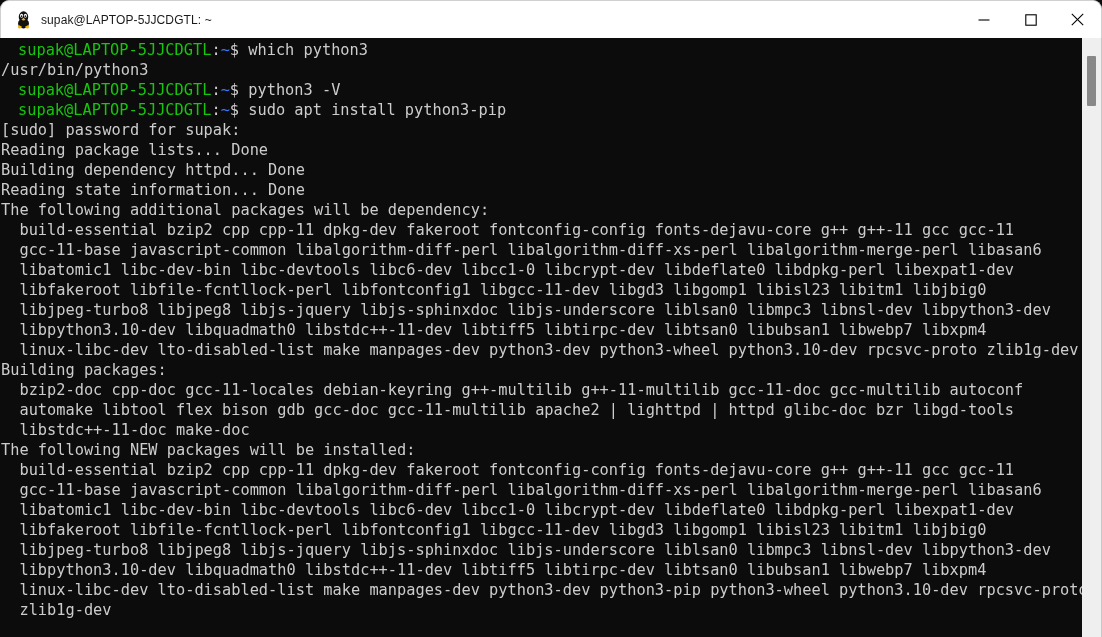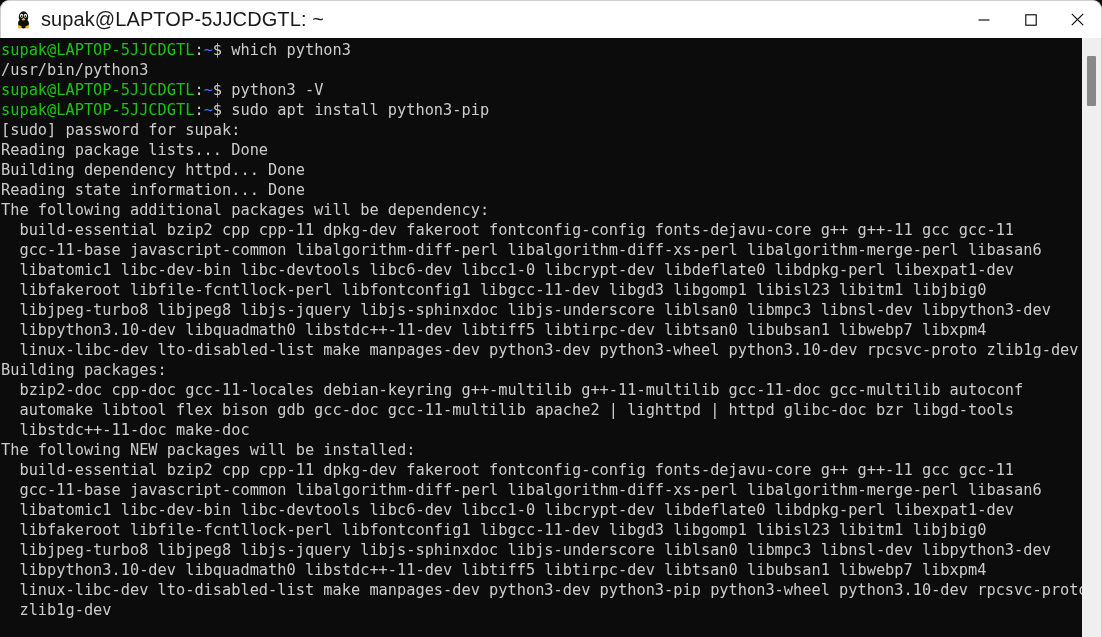--- a/index.html
+++ b/index.html
@@ -45,21 +45,21 @@
     width: 18px;
     height: 20px;
     display: flex;
     align-items: center;
     justify-content: center;
     flex: 0 0 auto;
   }
   .tb-title {
     margin-left: 9px;
     font-family: "Liberation Sans", sans-serif;
-    font-size: 20px;
+    font-size: 12px;
     color: #1a1a1a;
     white-space: nowrap;
     letter-spacing: 0.1px;
   }
   .tb-spacer { flex: 1 1 auto; }
   .tb-buttons {
     display: flex;
     align-items: stretch;
     height: 37px;
   }
@@ -89,21 +89,21 @@
   .line {
     font-family: "DejaVu Sans Mono", monospace;
     font-size: 15.3px;
     line-height: 20px;
     height: 20px;
     color: #cccccc;
     white-space: pre;
     letter-spacing: 0px;
     padding-left: 1px;
   }
-  .g  { color: #16c60c; }   
+  .g  { color: #16c60c; padding-left: 17px; }   
   .b  { color: #3b78ff; }   
   .w  { color: #cccccc; }   
 
   
   .scrollbar {
     position: absolute;
     top: 38px;
     right: 0;
     width: 20px;
     height: 599px;

